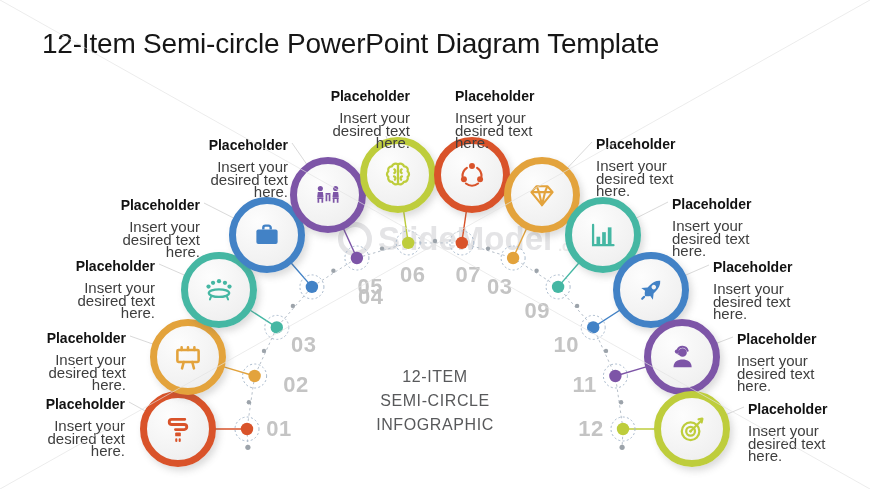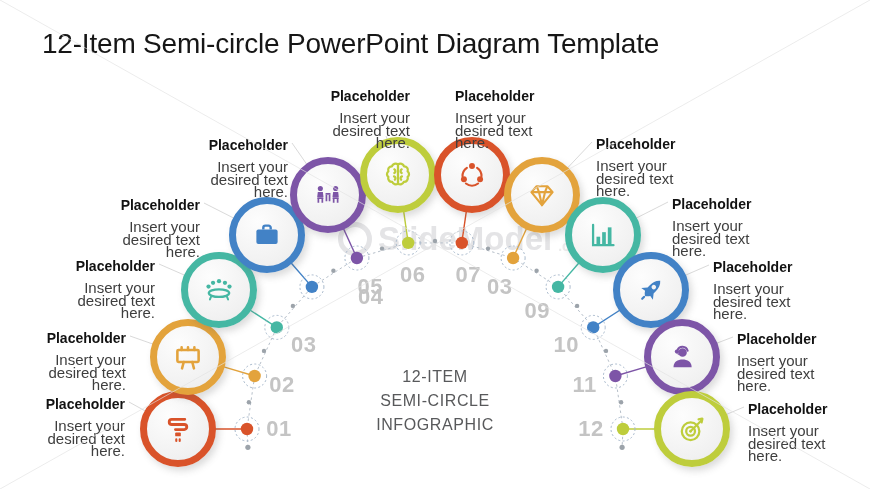--- a/index.html
+++ b/index.html
@@ -143,21 +143,21 @@
       </div>
       <div class="big" style="left: 150.41px; top: 318.595px; color: rgb(227, 163, 60);">
         <svg class="icon" viewBox="0 0 24 24">
           <g fill="none" stroke="currentColor" stroke-width="1.8" stroke-linecap="round">
             <rect x="4.5" y="7" width="15" height="8.5" rx="0.8"></rect>
             <path d="M7.5 7 V5.2 M12 7 V5.2 M16.5 7 V5.2"></path>
             <path d="M9 15.5 L7.8 20 M15 15.5 L16.2 20"></path>
           </g>
         </svg>
       </div>
-      <div class="num" style="left: 282px; top: 385.05px;">02</div>
+      <div class="num" style="left: 296px; top: 385.05px;">02</div>
       <div class="tb right" style="top: 330px; left: 14px;">
         <div class="tb-h">Placeholder</div>
         <div class="tb-b">Insert your</div>
         <div class="tb-b">desired text here.</div>
       </div>
       <div class="big" style="left: 180.798px; top: 252.055px; color: rgb(69, 183, 163);">
         <svg class="icon" viewBox="0 0 24 24">
           <ellipse cx="12" cy="14.2" rx="7.2" ry="2.7" fill="none" stroke="currentColor" stroke-width="1.6"></ellipse>
           <g fill="currentColor">
             <circle cx="4.6" cy="9.6" r="1.5"></circle>

